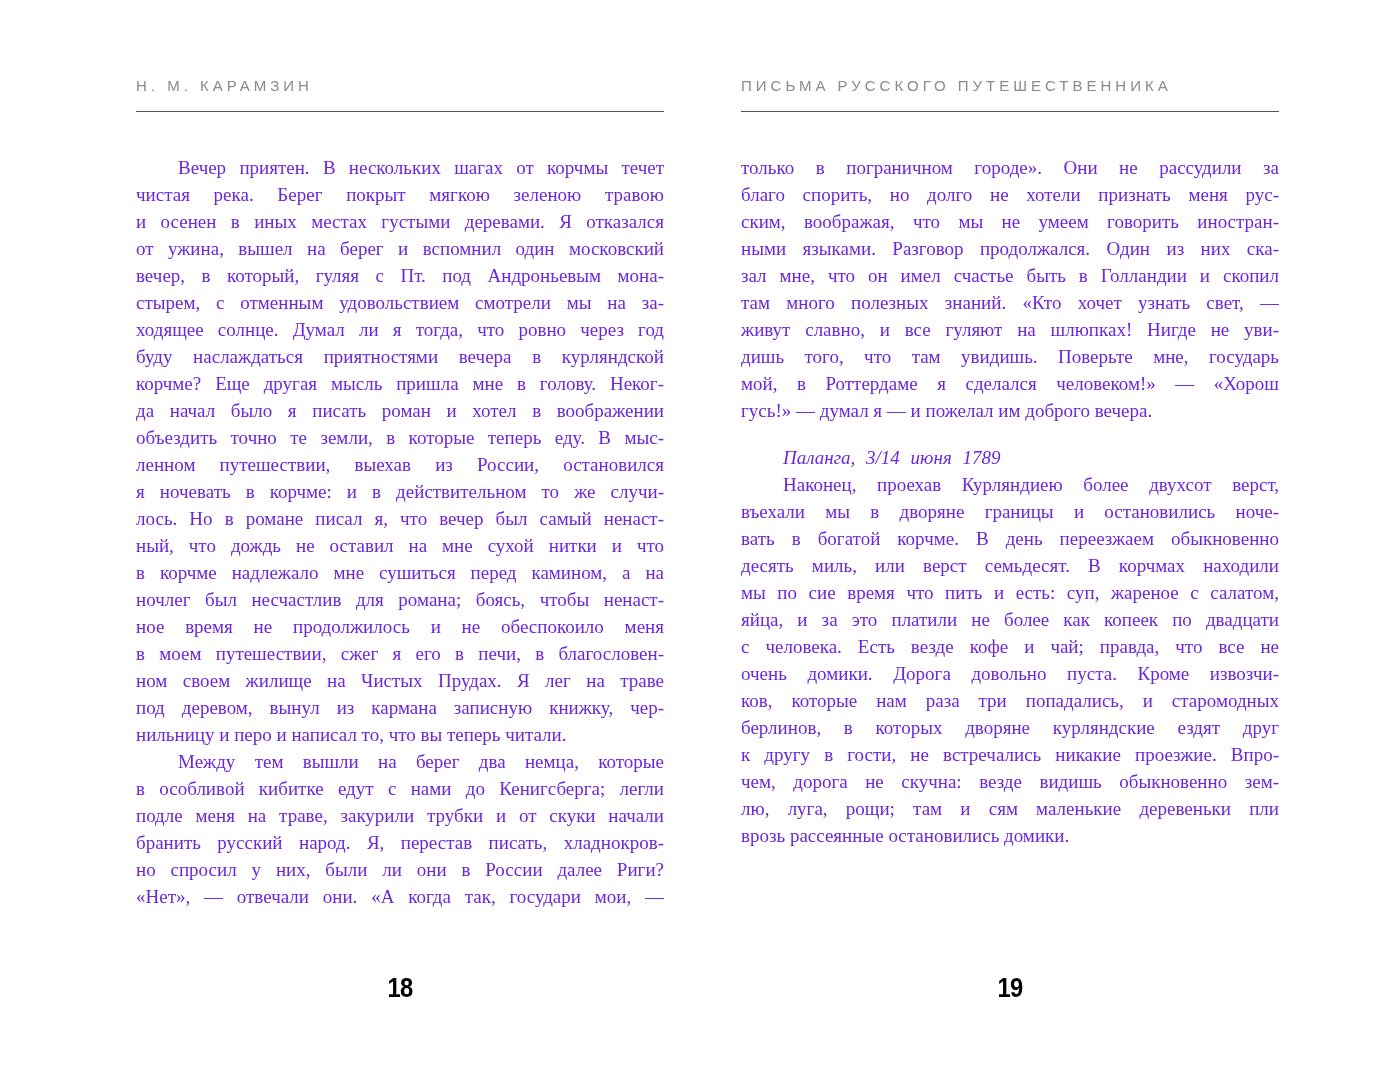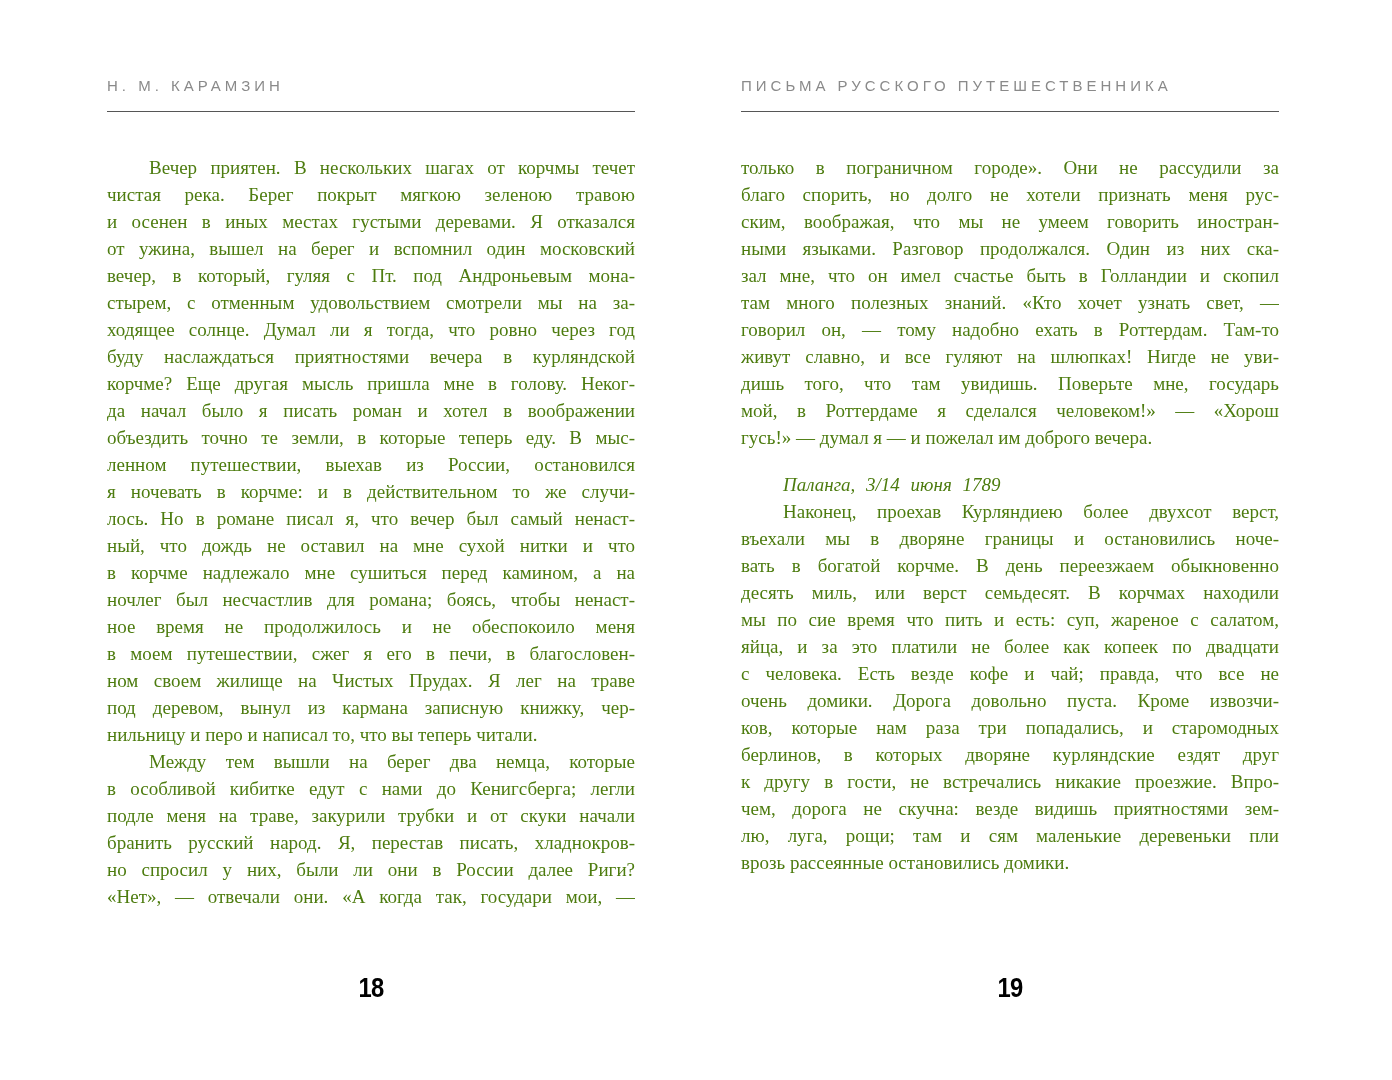--- a/index.html
+++ b/index.html
@@ -13,21 +13,21 @@
     height: 1080px;
     background: #ffffff;
     overflow: hidden;
     font-family: "Liberation Serif", "DejaVu Serif", serif;
   }
   .page {
     position: absolute;
     top: 0;
     height: 1080px;
   }
-  .page.left  { left: 107px; width: 528px; }
+  .page.left  { left: 136px; width: 528px; }
   .page.right { left: 741px; width: 538px; }
 
   .running-header {
     margin-top: 76px;
     font-family: "Liberation Sans", sans-serif;
     font-size: 15px;
     font-weight: 400;
     letter-spacing: 4px;
     color: #8a8a8a;
     line-height: 20px;
@@ -38,21 +38,21 @@
     border: none;
     border-top: 1px solid #565656;
     height: 0;
     width: 100%;
   }
 
   .page-body {
     margin-top: 42px;
     font-size: 19px;
     line-height: 27px;
-    color: #4d7c0f;
+    color: #6d28d9;
   }
   .paragraph { margin: 0; }
   .text-line {
     text-align: justify;
     text-align-last: justify;
     height: 27px;
     overflow: hidden;
   }
   .text-line.line-last { text-align-last: left; }
   .text-line.line-indent { text-indent: 42px; }
@@ -129,42 +129,41 @@
     <div class="running-header">ПИСЬМА РУССКОГО ПУТЕШЕСТВЕННИКА</div>
     <hr class="header-rule">
     <div class="page-body" id="right-body">
         <div class="paragraph">
           <div class="text-line">только в пограничном городе». Они не рассудили за</div>
           <div class="text-line">благо спорить, но долго не хотели признать меня рус-</div>
           <div class="text-line">ским, воображая, что мы не умеем говорить иностран-</div>
           <div class="text-line">ными языками. Разговор продолжался. Один из них ска-</div>
           <div class="text-line">зал мне, что он имел счастье быть в Голландии и скопил</div>
           <div class="text-line">там много полезных знаний. «Кто хочет узнать свет, —</div>
-          <div class="text-line">говорил он, — тому надобно ехать в Роттердам. Там-то</div>
           <div class="text-line">живут славно, и все гуляют на шлюпках! Нигде не уви-</div>
           <div class="text-line">дишь того, что там увидишь. Поверьте мне, государь</div>
           <div class="text-line">мой, в Роттердаме я сделался человеком!» — «Хорош</div>
           <div class="text-line line-last">гусь!» — думал я — и пожелал им доброго вечера.</div>
         </div>
         <div class="paragraph date-heading">
           <div class="text-line line-last line-indent">Паланга, 3/14 июня 1789</div>
         </div>
         <div class="paragraph">
           <div class="text-line line-indent">Наконец, проехав Курляндиею более двухсот верст,</div>
           <div class="text-line">въехали мы в дворяне границы и остановились ноче-</div>
           <div class="text-line">вать в богатой корчме. В день переезжаем обыкновенно</div>
           <div class="text-line">десять миль, или верст семьдесят. В корчмах находили</div>
           <div class="text-line">мы по сие время что пить и есть: суп, жареное с салатом,</div>
           <div class="text-line">яйца, и за это платили не более как копеек по двадцати</div>
           <div class="text-line">с человека. Есть везде кофе и чай; правда, что все не</div>
           <div class="text-line">очень домики. Дорога довольно пуста. Кроме извозчи-</div>
           <div class="text-line">ков, которые нам раза три попадались, и старомодных</div>
           <div class="text-line">берлинов, в которых дворяне курляндские ездят друг</div>
           <div class="text-line">к другу в гости, не встречались никакие проезжие. Впро-</div>
-          <div class="text-line">чем, дорога не скучна: везде видишь приятностями зем-</div>
+          <div class="text-line">чем, дорога не скучна: везде видишь обыкновенно зем-</div>
           <div class="text-line">лю, луга, рощи; там и сям маленькие деревеньки пли</div>
           <div class="text-line line-last">врозь рассеянные остановились домики.</div>
         </div>
       </div>
     <div class="page-number">19</div>
   </div>
 
 </div>
 
 </body></html>

